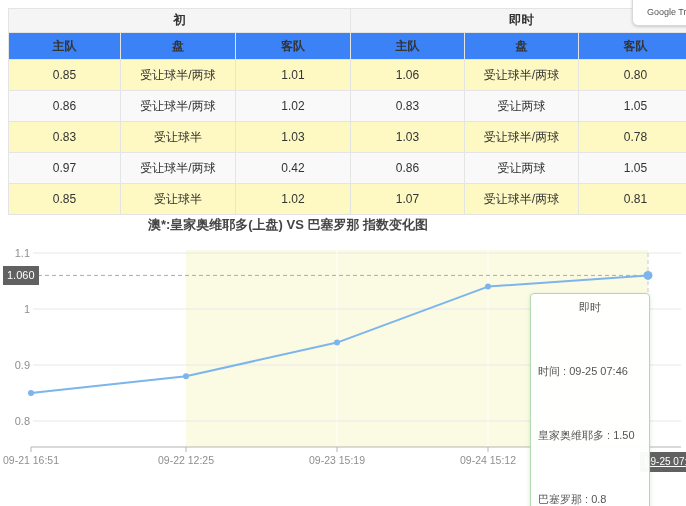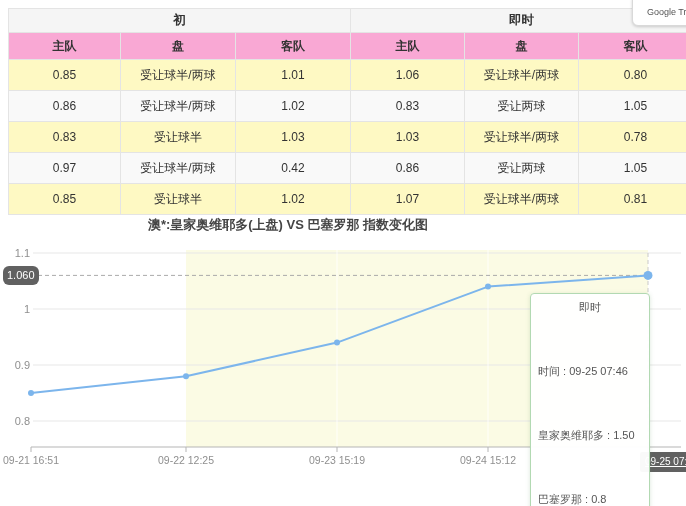--- a/index.html
+++ b/index.html
@@ -11,41 +11,41 @@
   .odds-table{
     position:absolute;left:8px;top:8px;width:684px;
     border-collapse:collapse;table-layout:fixed;
     font-size:12px;color:#333;
   }
   .odds-table th,.odds-table td{
     border:1px solid #e4e4e4;text-align:center;vertical-align:middle;
     overflow:hidden;white-space:nowrap;
   }
   .odds-table .row-section th{height:21px;background:#f5f5f5;font-weight:bold;font-size:12.5px;color:#333;}
-  .odds-table .row-cols th{height:24px;background:#f9a8d4;font-weight:bold;color:#333;}
+  .odds-table .row-cols th{height:24px;background:#3b82f6;font-weight:bold;color:#333;}
   .odds-table td{height:28px;background:#fef9c3;}
   .odds-table tbody tr:nth-child(even) td{background:#f9f9f9;}
   
   .gt-widget{
     position:absolute;left:632px;top:-6px;width:90px;height:32px;
     background:#fff;border:1px solid #d9d9d9;border-radius:6px;
     box-shadow:0 1px 3px rgba(0,0,0,.18);
     font-size:9px;color:#555;padding:12px 0 0 14px;box-sizing:border-box;
   }
   
   .chart-title{
     position:absolute;left:0;top:216px;width:576px;text-align:center;
     font-size:13px;font-weight:bold;color:#454545;
   }
   .chart-wrap{position:absolute;left:0;top:240px;width:686px;height:266px;}
   .chart-wrap svg{position:absolute;left:0;top:0;}
   .chart-wrap svg text{font-family:"Liberation Sans","DejaVu Sans",sans-serif;}
   .value-badge{
     position:absolute;left:3px;top:26px;background:#616161;color:#fff;
-    font-size:11px;padding:3px 4px;border-radius:6px;line-height:13px;
+    font-size:11px;padding:3px 4px;border-radius:0;line-height:13px;
   }
   .time-badge{
     position:absolute;left:640px;top:212px;background:#616161;color:#fff;
     font-size:10px;padding:4px 5px;border-radius:2px;line-height:12px;white-space:nowrap;text-decoration:underline;
   }
   .tooltip{
     position:absolute;left:530px;top:53px;width:104px;
     background:rgba(255,255,255,.96);border:1px solid #b2d9b2;border-radius:4px;
     box-shadow:0 1px 4px rgba(110,160,110,.25);
     font-size:11px;color:#555;line-height:16px;padding:5px 7px 7px;box-sizing:content-box;

